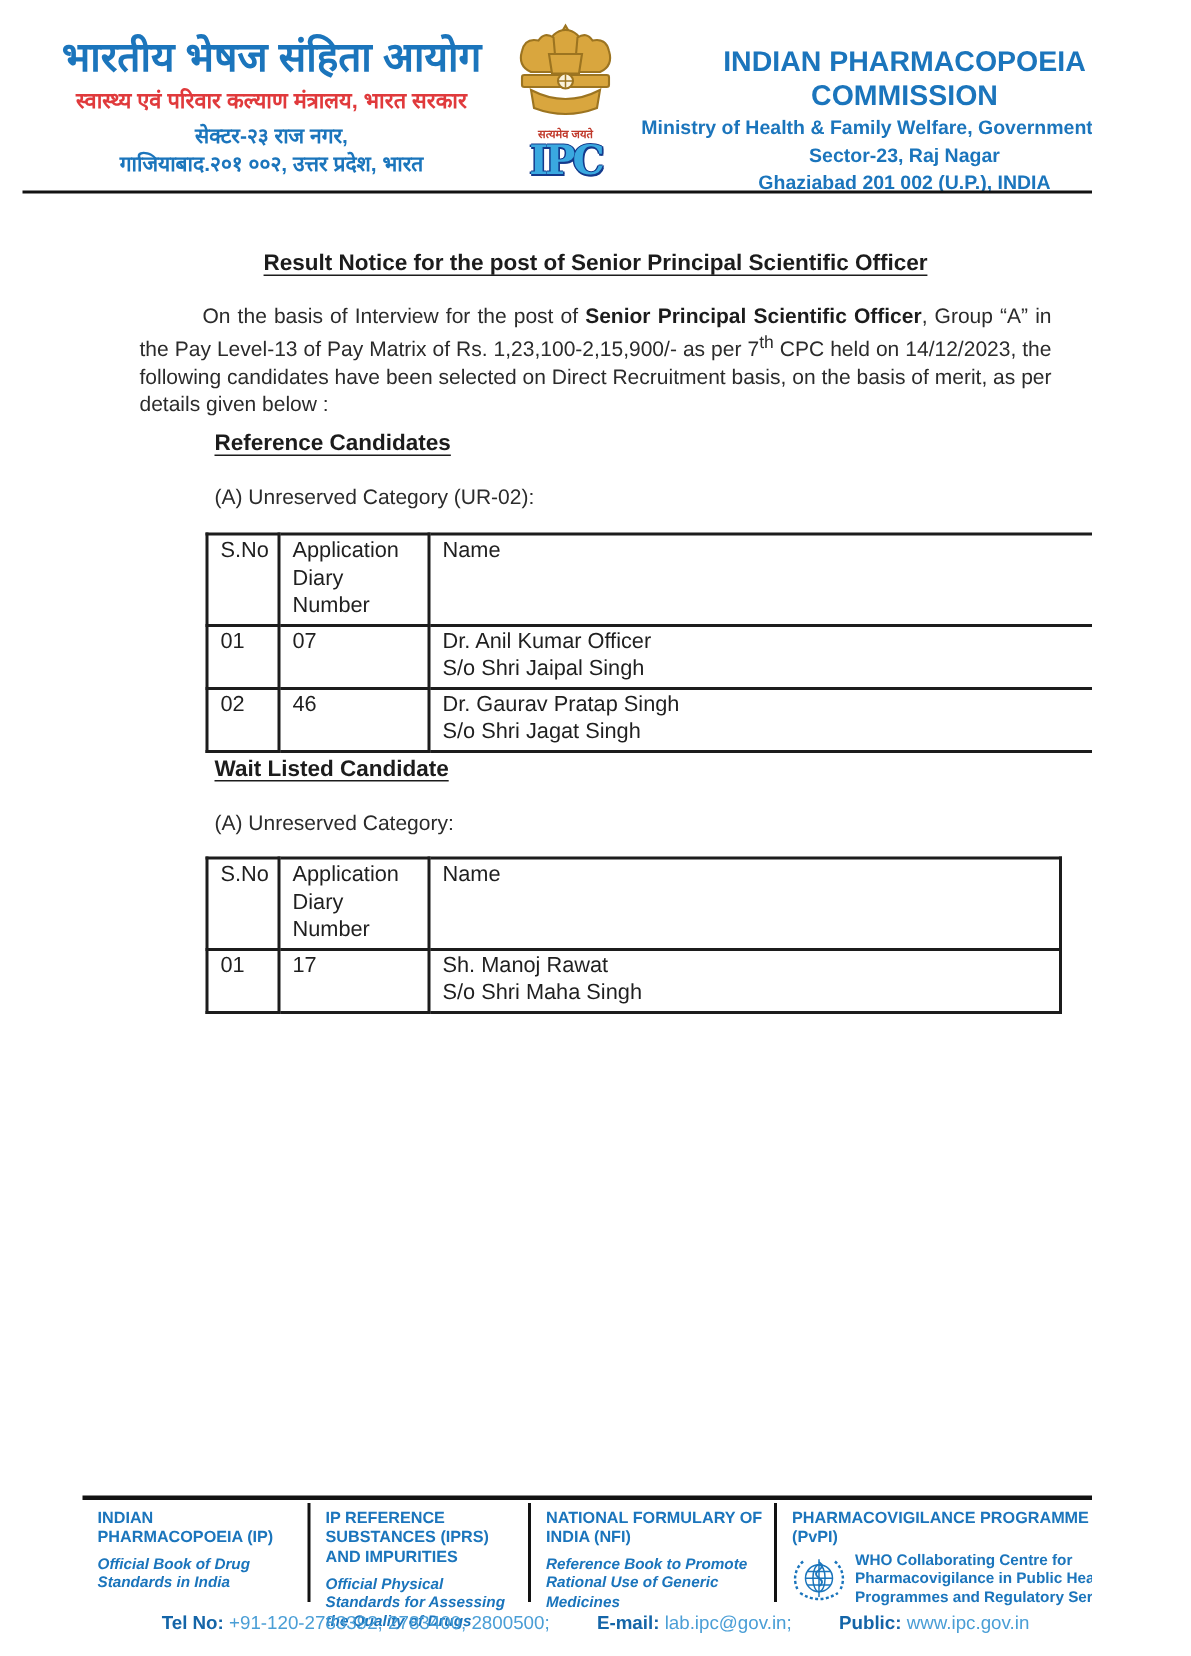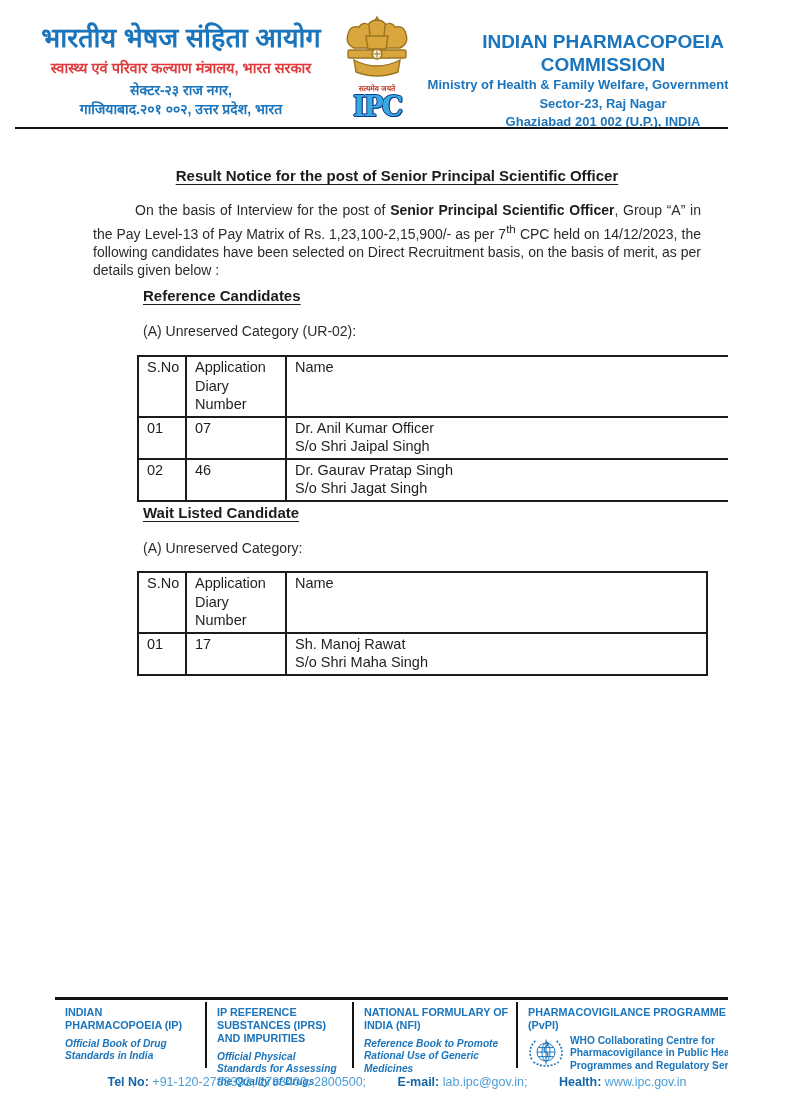--- a/index.html
+++ b/index.html
@@ -206,16 +206,16 @@
           </svg>
         </span>
         <span class="f4-desc">WHO Collaborating Centre for Pharmacovigilance in Public Health Programmes and Regulatory Services</span>
       </div>
     </div>
   </div>
 
   <div class="contact">
     <span class="seg"><span class="lbl">Tel No:</span> <span class="val">+91-120-2783392, 2783400, 2800500;</span></span>
     <span class="seg"><span class="lbl">E-mail:</span> <span class="val">lab.ipc@gov.in;</span></span>
-    <span class="seg"><span class="lbl">Health:</span> <span class="val">www.ipc.gov.in</span></span>
+    <span class="seg"><span class="lbl">Public:</span> <span class="val">www.ipc.gov.in</span></span>
   </div>
 
 </div>
 
 </body></html>

